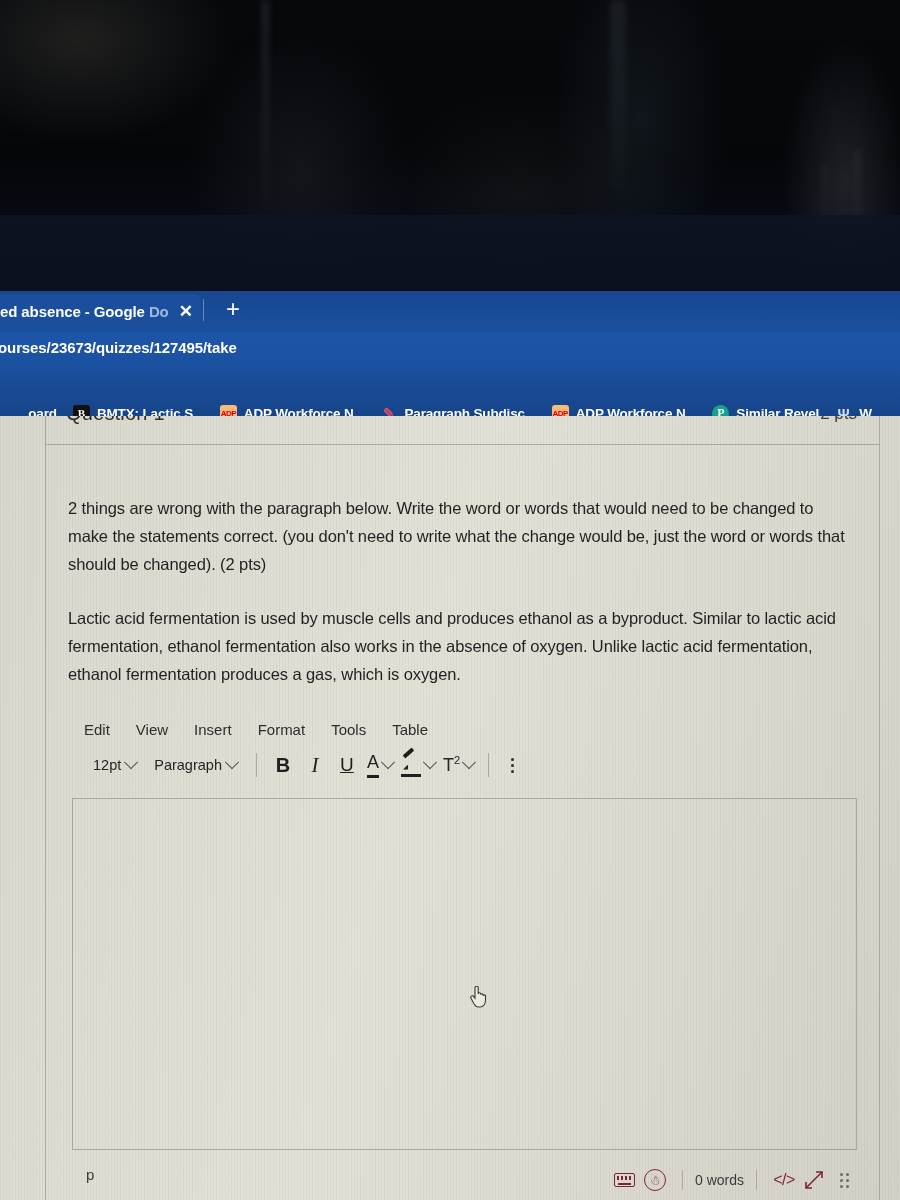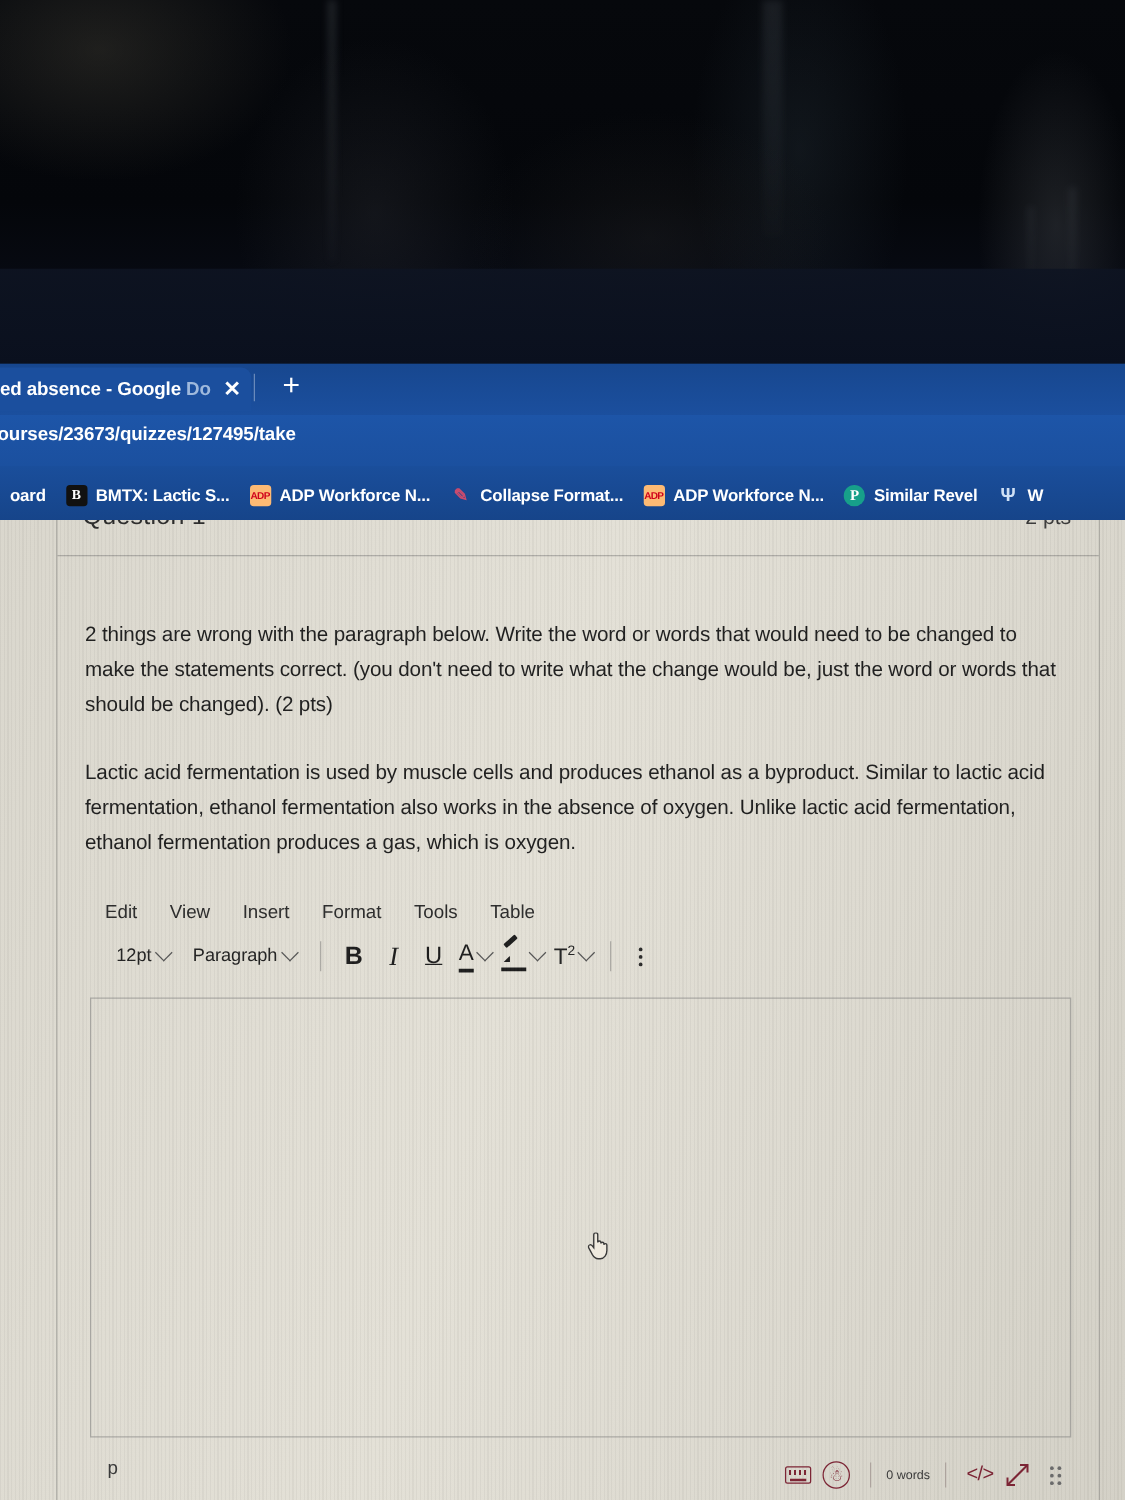--- a/index.html
+++ b/index.html
@@ -128,27 +128,28 @@
     left: -2px; top: 48px;
     color: #ffffff;
     font-size: 15px;
     font-weight: bold;
     white-space: nowrap;
     letter-spacing: -0.1px;
   }
 
   .bm-row {
     position: absolute;
-    left: 0; top: 88px;
+    left: 0; top: 105px;
     width: 900px;
     height: 34px;
     display: flex;
     align-items: center;
     gap: 0;
     padding-left: 0;
+    justify-content: center;
   }
   .bm {
     display: flex;
     align-items: center;
     gap: 7px;
     padding: 3px 8px;
     border-radius: 4px;
     white-space: nowrap;
     cursor: pointer;
   }
@@ -422,21 +423,21 @@
     font-size: 13px;
     line-height: 1;
     color: #7c2535;
   }
   .st-sep {
     width: 1px; height: 20px;
     background: rgba(120,100,100,0.4);
     margin: 0 12px;
   }
   .word-count {
-    font-size: 10px;
+    font-size: 14px;
     color: #3a3a3a;
     white-space: nowrap;
   }
   .code-ico { font-size: 16px; font-weight: 500; letter-spacing: -0.5px; }
   .resize-ico {
     width: 22px; height: 22px;
     position: relative;
   }
   .resize-ico svg { display: block; }
   .grip {
@@ -484,21 +485,21 @@
       <div class="bm">
         <span class="bm-ico ico-bmtx">B</span>
         <span class="bm-label">BMTX: Lactic S...</span>
       </div>
       <div class="bm">
         <span class="bm-ico ico-adp">ADP</span>
         <span class="bm-label">ADP Workforce N...</span>
       </div>
       <div class="bm">
         <span class="bm-ico ico-collapse">✎</span>
-        <span class="bm-label">Collapse Format...</span>
+        <span class="bm-label">Paragraph Subdisc...</span>
       </div>
       <div class="bm">
         <span class="bm-ico ico-adp">ADP</span>
         <span class="bm-label">ADP Workforce N...</span>
       </div>
       <div class="bm">
         <span class="bm-ico ico-pearson">P</span>
         <span class="bm-label">Similar Revel</span>
       </div>
       <div class="bm">

